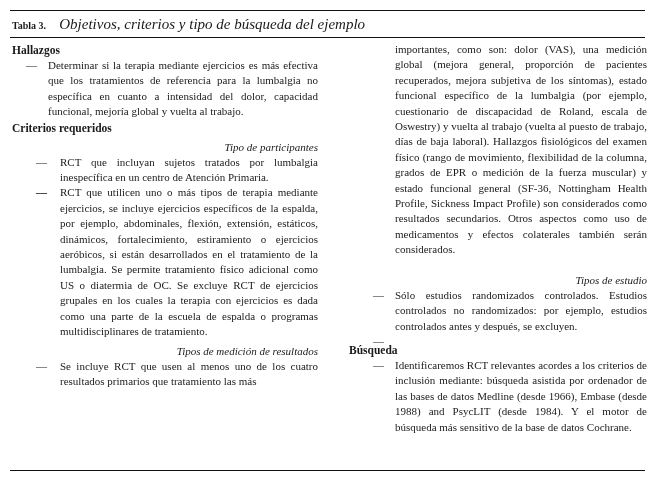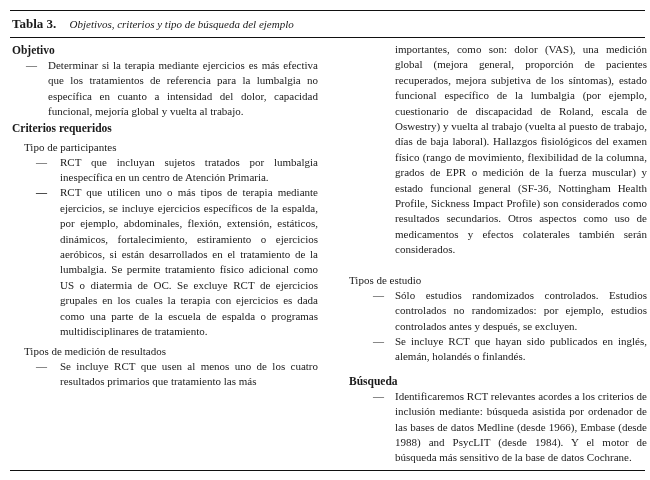--- a/index.html
+++ b/index.html
@@ -3,27 +3,27 @@
 <meta charset="utf-8">
 <style>
   html, body { margin: 0; padding: 0; background: #ffffff; }
   body { width: 650px; height: 480px; position: relative; overflow: hidden;
          font-family: "DejaVu Serif", "Liberation Serif", serif; color: #1a1a1a; }
   .rule { position: absolute; left: 10px; width: 635px; height: 0; border-top: 1px solid #111; }
   .rule.top { top: 10px; }
   .rule.mid { top: 37px; }
   .rule.bot { top: 470px; }
   .caption { position: absolute; left: 12px; top: 16px; font-size: 10px; white-space: nowrap; }
-  .caption .num { font-weight: bold; font-family: "Liberation Serif", serif; font-size: 13px; }
-  .caption .title { font-style: italic; margin-left: 10px; font-family: "Liberation Serif", serif; font-size: 11px; }
+  .caption .num { font-weight: bold; font-family: "Liberation Serif", serif; font-size: 10px; }
+  .caption .title { font-style: italic; margin-left: 10px; font-family: "Liberation Serif", serif; font-size: 15px; }
   .col { position: absolute; top: 42px; font-size: 10px; line-height: 15.4px; }
   .col.left { left: 12px; width: 306px; }
   .col.right { left: 349px; width: 298px; }
   .h { font-weight: bold; font-family: "Liberation Serif", serif; font-size: 11.5px; margin: 0; line-height: 16px; }
-  .sub { font-family: "Liberation Serif", serif; font-size: 11px; margin: 4px 0 0 12px; line-height: 15px; }
+  .sub { font-style: italic; font-family: "Liberation Serif", serif; font-size: 11px; margin: 4px 0 0 12px; line-height: 15px; text-align: right; }
   .item { position: relative; padding-left: 36px; text-align: justify; font-family: "Liberation Serif", serif; font-size: 11px; line-height: 15.4px; }
   .item .dash { position: absolute; left: 14px; top: 0; }
   .item.l2 { padding-left: 48px; }
   .item.l2 .dash { left: 24px; }
   .cont { padding-left: 48px; text-align: justify; font-family: "Liberation Serif", serif; font-size: 11px; line-height: 15.4px; }
   .right .cont { padding-left: 0; }
   .right .item.l2 { padding-left: 46px; }
   .right .item.l2 .dash { left: 24px; }
   .right .sub { margin-left: 0; }
   .right .h { margin-top: 8px; }
@@ -34,21 +34,21 @@
 <body>
 
 <div class="rule top"></div>
 <div class="caption">
   <span class="num">Tabla 3.</span>
   <span class="title">Objetivos, criterios y tipo de búsqueda del ejemplo</span>
 </div>
 <div class="rule mid"></div>
 
 <div class="col left">
-  <p class="h">Objetivo</p>
+  <p class="h">Hallazgos</p>
   <div class="item">
     <span class="dash">—</span>
     <span>Determinar si la terapia mediante ejercicios es más efectiva que los tratamientos de referencia para la lumbalgia no específica en cuanto a intensidad del dolor, capacidad funcional, mejoría global y vuelta al trabajo.</span>
   </div>
 
   <p class="h" style="">Criterios requeridos</p>
 
   <p class="sub">Tipo de participantes</p>
   <div class="item l2">
     <span class="dash">—</span>
@@ -73,21 +73,20 @@
 <div class="col right">
   <div class="cont" style="padding-left:46px">importantes, como son: dolor (VAS), una medición global (mejora general, proporción de pacientes recuperados, mejora subjetiva de los síntomas), estado funcional específico de la lumbalgia (por ejemplo, cuestionario de discapacidad de Roland, escala de Oswestry) y vuelta al trabajo (vuelta al puesto de trabajo, días de baja laboral). Hallazgos fisiológicos del examen físico (rango de movimiento, flexibilidad de la columna, grados de EPR o medición de la fuerza muscular) y estado funcional general (SF-36, Nottingham Health Profile, Sickness Impact Profile) son considerados como resultados secundarios. Otros aspectos como uso de medicamentos y efectos colaterales también serán considerados.</div>
 
   <p class="sub" style="margin-top:15px">Tipos de estudio</p>
   <div class="item l2">
     <span class="dash">—</span>
     <span>Sólo estudios randomizados controlados. Estudios controlados no randomizados: por ejemplo, estudios controlados antes y después, se excluyen.</span>
   </div>
   <div class="item l2">
     <span class="dash">—</span>
-    <span>Se incluye RCT que hayan sido publicados en inglés, alemán, holandés o finlandés.</span>
   </div>
 
   <p class="h">Búsqueda</p>
   <div class="item l2">
     <span class="dash">—</span>
     <span>Identificaremos RCT relevantes acordes a los criterios de inclusión mediante: búsqueda asistida por ordenador de las bases de datos Medline (desde 1966), Embase (desde 1988) and PsycLIT (desde 1984). Y el motor de búsqueda más sensitivo de la base de datos Cochrane.</span>
   </div>
 </div>
 
 <div class="rule bot"></div>

